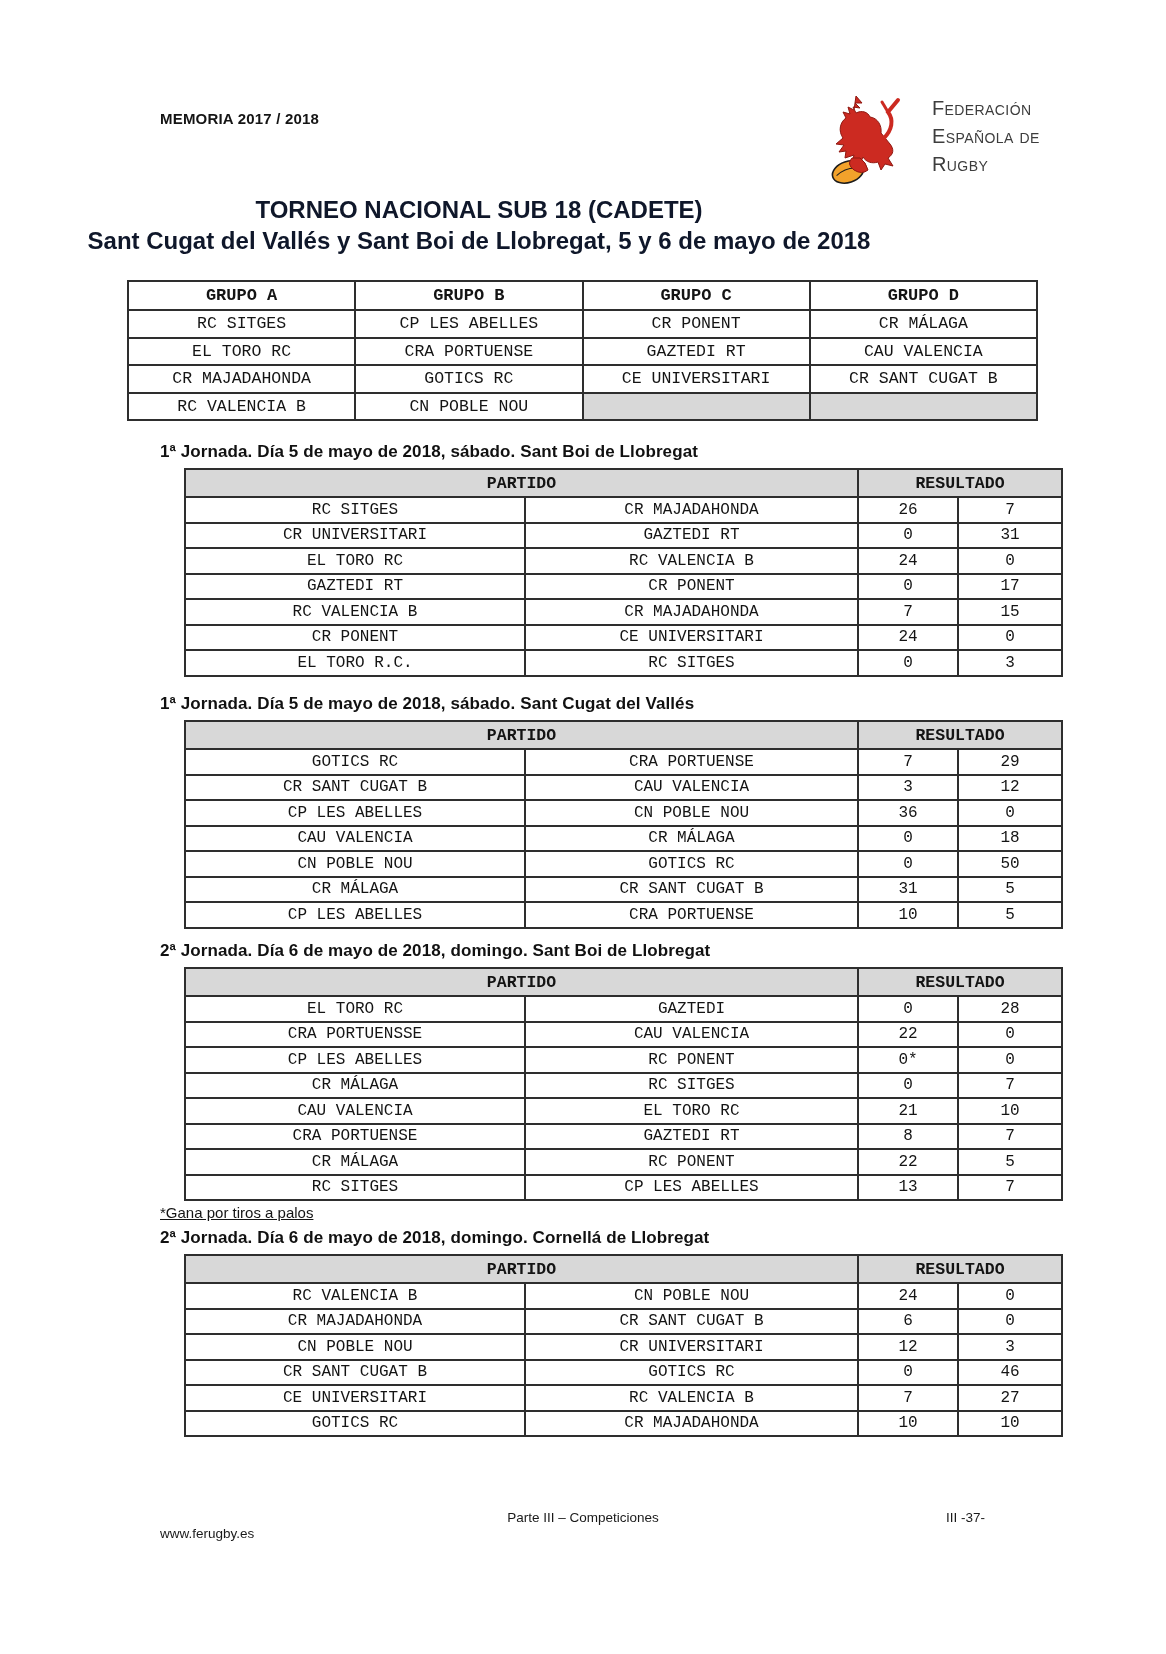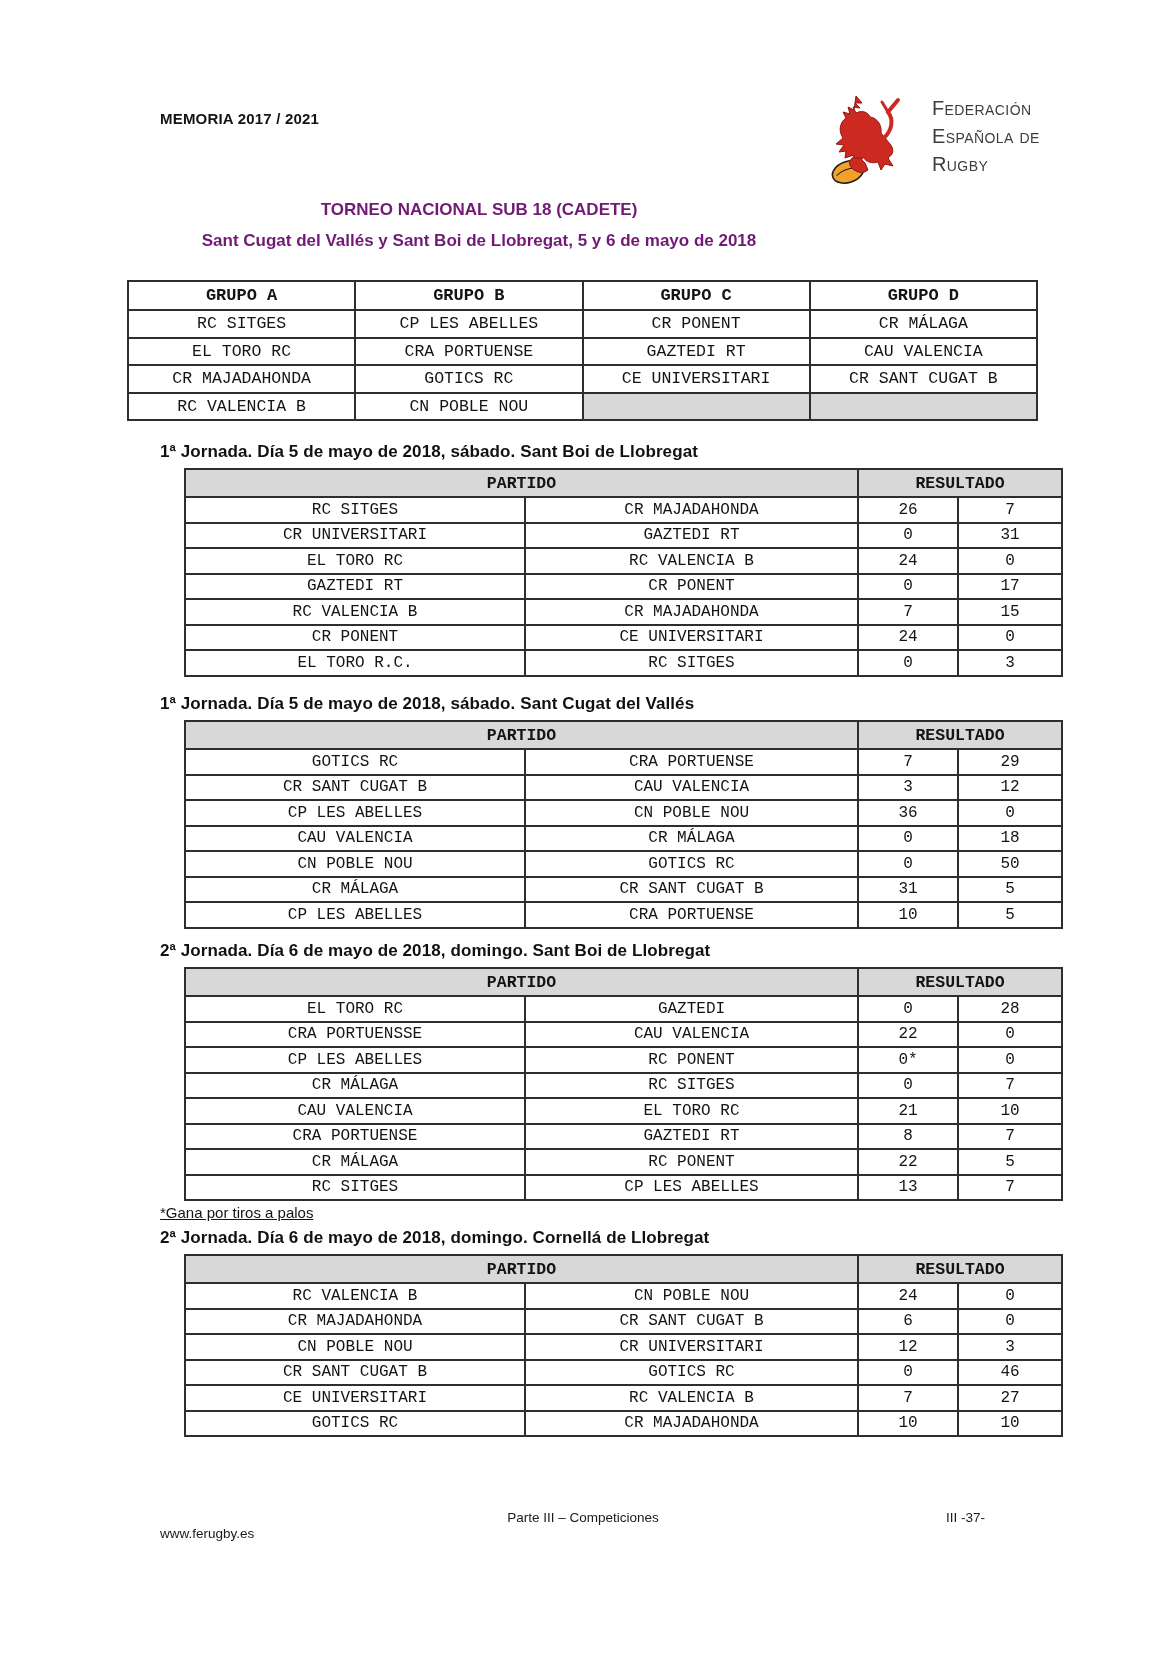--- a/index.html
+++ b/index.html
@@ -22,21 +22,21 @@
     font-variant:small-caps;
     color:#3d3d3d;
     font-size:20px; line-height:28px; letter-spacing:.4px;
     padding-top:4px;
   }
 
   
   .title-block {
     position:absolute; left:0; top:194px; width:958px;
     text-align:center; font-weight:bold;
-    font-size:17px; line-height:31px; color:#701a75;
+    font-size:24px; line-height:31px; color:#0f172a;
   }
 
   
   table { border-collapse:collapse; table-layout:fixed;font-family:Liberation Mono, monospace; }
   th, td {
     border:2px solid #2e2e2e;
     text-align:center; vertical-align:middle;
     overflow:hidden; white-space:nowrap;
   }
   .groups-table {
@@ -71,21 +71,21 @@
   }
   .footer .f-left  { position:absolute; left:160px; top:16px;text-align:center; }
   .footer .f-center{ position:absolute; left:0; width:1166px; text-align:center; top:0; }
   .footer .f-right { position:absolute; right:181px; top:0; }
 </style>
 </head>
 <body>
 
 <div class="page">
 
-  <div class="memoria">MEMORIA 2017 / 2021</div>
+  <div class="memoria">MEMORIA 2017 / 2018</div>
 
   <div class="logo">
     <span>
       <svg width="78" height="96" viewBox="0 0 78 96">
 
         <g transform="rotate(-18 22 82)">
           <ellipse cx="22" cy="82" rx="16" ry="10.5" fill="#f2a22b" stroke="#1c1c1c" stroke-width="1.6"></ellipse>
           <path d="M10,82 Q22,76 34,82" fill="none" stroke="#1c1c1c" stroke-width="1"></path>
         </g>
 

